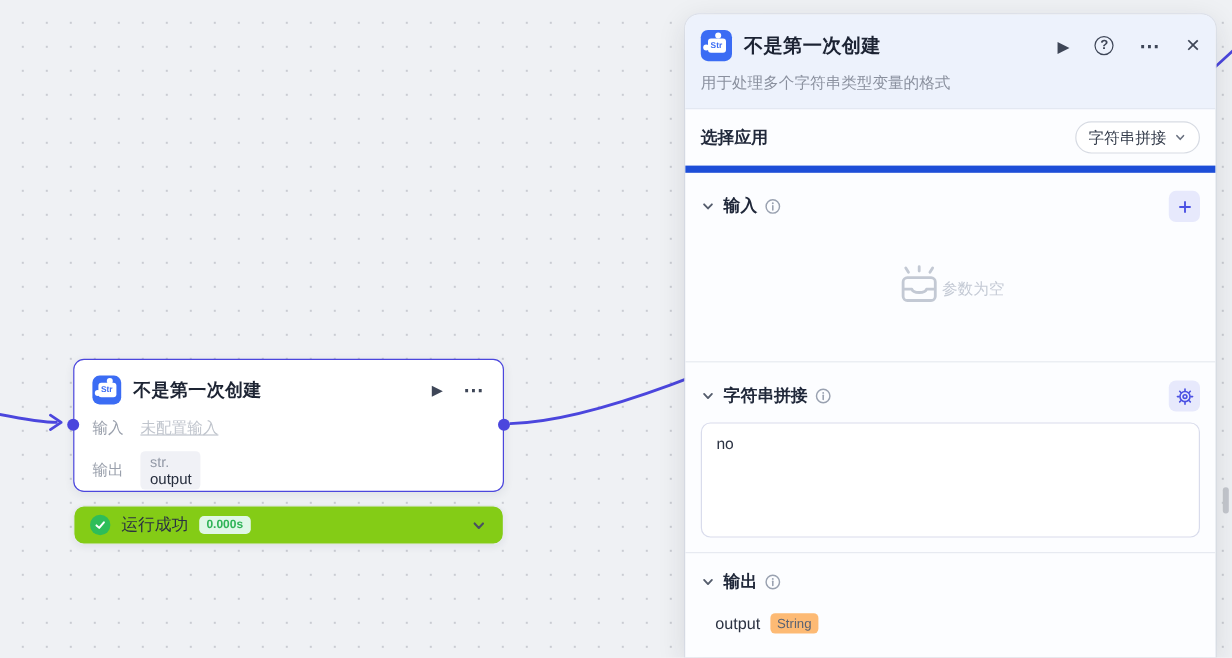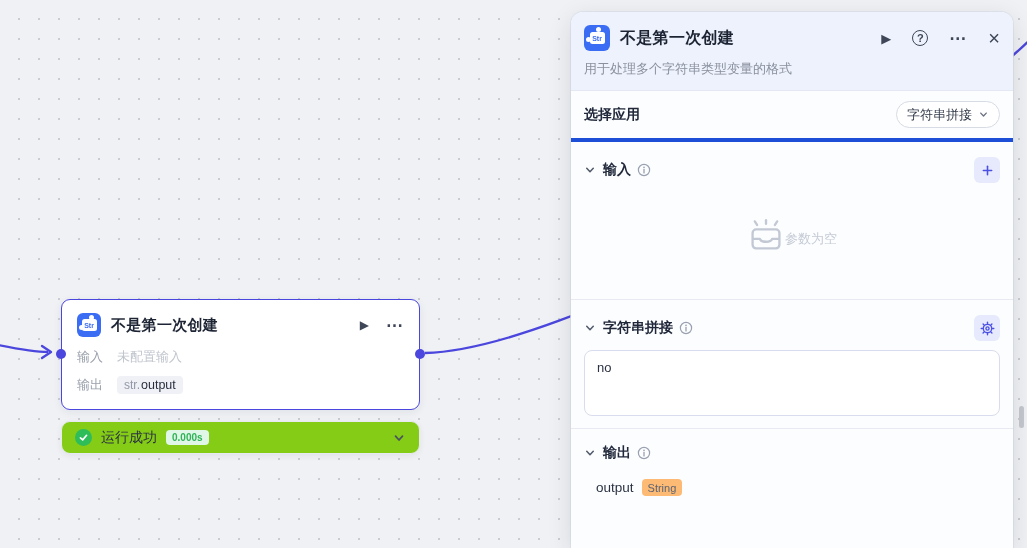--- a/index.html
+++ b/index.html
@@ -35,22 +35,22 @@
     font-size:7px; font-weight:bold; color:#3b6cf4; position:relative;
   }
   .str-icon .nub-t, .str-icon .nub-l { position:absolute; background:#fff; border-radius:50%; width:5px; height:5px; }
   .str-icon .nub-t { top:2px; left:12px; } .str-icon .nub-l { left:2px; top:12px; }
   .node-title { font-size:15px; font-weight:bold; margin-left:10px; flex:1; color:#1d2433; letter-spacing:.3px; }
   .icon-btn { border:none; background:none; cursor:pointer; color:#3e4657; display:flex; align-items:center; justify-content:center; padding:0; }
   .play-glyph { font-size:12px; line-height:1; color:#3e4657; }
   .more-glyph { font-size:17px; font-weight:bold; line-height:1; color:#3e4657; letter-spacing:1px; }
   .node-row { display:flex; align-items:center; padding:5px 15px; font-size:13px; }
   .node-row .k { color:#9aa0ac; width:40px; flex:0 0 auto; }
-  .node-row .muted { color:#c0c5cd; }
-  .pill-badge { background:#f0f1f6; border-radius:4px; padding:2px 7px; display:inline-flex; align-items:baseline; }
+  .node-row .muted { color:#c0c5cd;text-decoration:underline; }
+  .pill-badge { background:#f0f1f6; border-radius:4px; padding:2px 7px; display:inline-flex; align-items:baseline;flex-direction:column; }
   .pill-badge .t { color:#9298a6; font-size:12px; }
   .pill-badge .n { color:#272e3e; font-size:12.5px; margin-left:1px; }
 
   
   .status-bar {
     position:absolute; left:61px; top:421px; width:359px; height:33px;
     background:#84cc16; border:1px solid #e7eaf0; border-radius:9px;
     box-shadow:0 2px 6px rgba(40,46,80,.07);
     display:flex; align-items:center; padding:0 13px; z-index:2;
   }
@@ -68,38 +68,38 @@
   }
   .panel-head { background:#edf2fc; padding:13px 13px 12px 13px; border-bottom:1px solid #e3e8f2; }
   .panel-title-row { display:flex; align-items:center; }
   .panel-title-row .str-icon { width:26px; height:26px; }
   .panel-title { font-size:16px; font-weight:bold; color:#1c2333; margin-left:10px; flex:1; letter-spacing:.3px; }
   .head-icons { display:flex; align-items:center; gap:21px; }
   .help-circle { width:16px; height:16px; border-radius:50%; border:1.4px solid #3e4657; font-size:11px; font-weight:bold; color:#3e4657; display:flex; align-items:center; justify-content:center; }
   .close-glyph { font-size:20px; line-height:1; color:#3e4657; }
   .panel-subtitle { font-size:13px; color:#8a909e; margin-top:9px; }
 
-  .app-row { display:flex; align-items:center; justify-content:space-between; padding:10px 13px; border-bottom:4px solid #1d4ed8; }
+  .app-row { display:flex; align-items:center; justify-content:space-between; padding:10px 13px; border-bottom:6px solid #1d4ed8; }
   .app-label { font-size:14px; font-weight:bold; color:#20283a; }
   .select-pill {
     display:flex; align-items:center; gap:6px; height:27px; padding:0 10px;
     border:1px solid #d7dbe3; border-radius:14px; background:#fff;
     font-size:13px; color:#333b4a; cursor:pointer;
   }
 
   .section { padding:15px 13px 12px 13px; border-bottom:1px solid #e7eaf1; }
   .section:last-child { border-bottom:none; }
   .sec-head { display:flex; align-items:center; }
   .sec-title { font-size:14px; font-weight:bold; color:#20283a; margin:0 6px 0 7px; }
   .sq-btn { width:26px; height:26px; border-radius:6px; background:#e7e9fc; border:none; display:flex; align-items:center; justify-content:center; cursor:pointer; }
   .empty-state { height:104px; display:flex; flex-direction:row; align-items:center; justify-content:center; }
   .empty-text { font-size:13px; color:#c4cad5; margin-top:7px; }
 
   .concat-textarea {
-    display:block; width:100%; height:66px; margin-top:9px; resize:none;
+    display:block; width:100%; height:96px; margin-top:9px; resize:none;
     border:1px solid #d9dcec; border-radius:8px; background:#fff;
     font-family:"Liberation Sans","DejaVu Sans",sans-serif;
     font-size:13px; color:#2b3242; padding:9px 12px; outline:none;
   }
   .output-row { display:flex; align-items:center; margin:17px 0 6px 12px; }
   .output-name { font-size:13.5px; color:#2b3242; }
   .type-badge { background:#fdba74; color:#5b6373; font-size:11px; border-radius:4px; padding:2.5px 6px; margin-left:8px; }
 
   .canvas-scroll-thumb { position:absolute; left:1019px; top:406px; width:5px; height:22px; background:#c4c7cd; border-radius:3px; z-index:1; }
 

